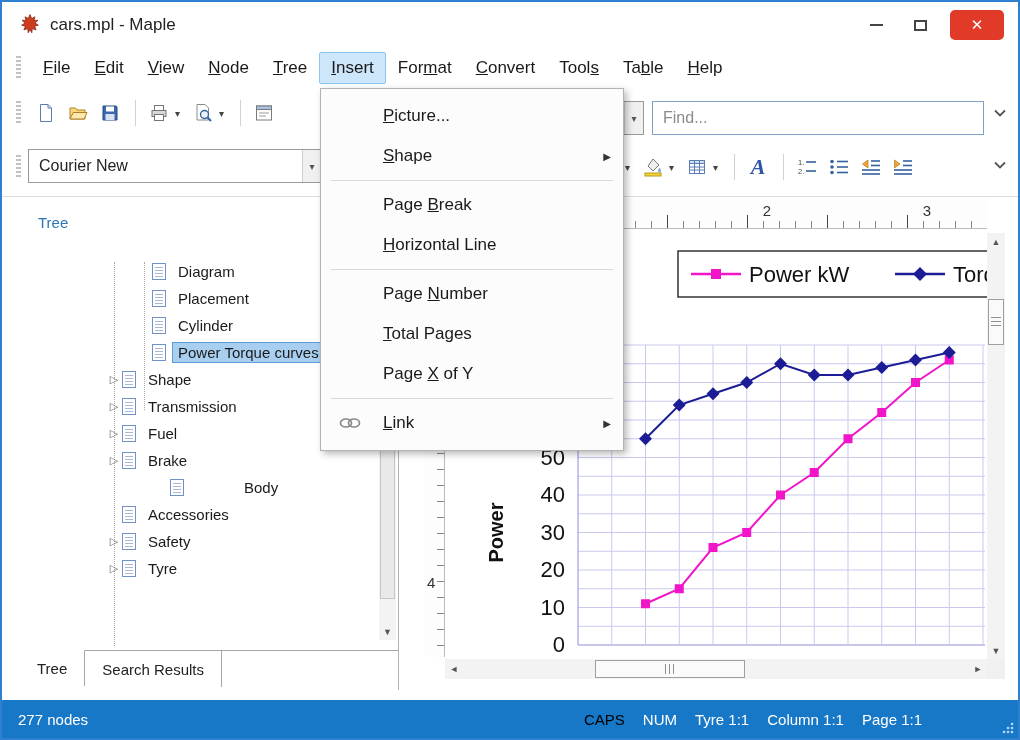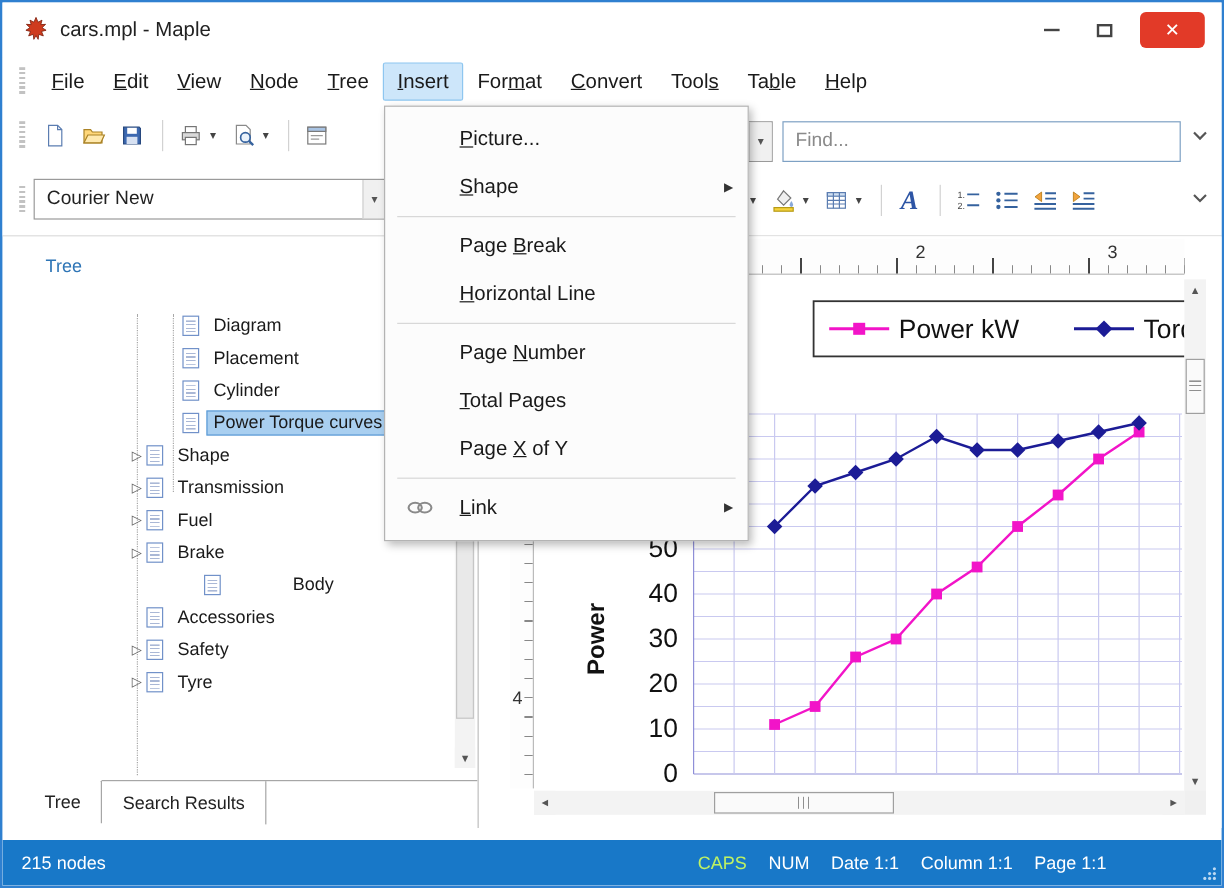--- a/index.html
+++ b/index.html
@@ -90,21 +90,21 @@
   .imenu-item{position:relative;height:40px;display:flex;align-items:center;padding-left:18px}
   .imenu-icon{width:44px;flex:none;display:flex;align-items:center}
   .imenu-label{white-space:nowrap}
   .imenu-shortcut{position:absolute;right:44px;color:#1a1a1a}
   .imenu-arrow{position:absolute;right:12px;font-size:10px;color:#333}
   .menu-sep{height:1px;background:#d8d8d8;margin:4px 10px}
 
   
   .statusbar{position:absolute;left:0;right:0;bottom:0;height:38px;background:#1878c8;color:#fff;font-size:15px;display:flex;align-items:center;padding-left:16px}
   .status-right{position:absolute;right:96px;display:flex;gap:18px;white-space:nowrap}
-  .status-item.dim{color:#bef264}
+  .status-item.dim{color:#000000}
   .resize-grip{position:absolute;right:3px;bottom:3px;width:14px;height:14px}
 </style>
 </head>
 <body>
 
 <div class="window">
 
   <div class="titlebar">
     <span class="title-icon" id="title-icon"><svg width="24" height="24" viewBox="0 0 24 24">
           <path d="M12 1.5l1.7 4 3.3-1.7-1 3.7 4-.2-3 2.8 3.4 2.1-3.8 1 1.5 3.7-3.8-1.3-.5 4.2-1.8-3.2-1.8 3.2-.5-4.2-3.8 1.3 1.5-3.7-3.8-1 3.4-2.1-3-2.8 4 .2-1-3.7 3.3 1.7z" fill="#cf3b1e" stroke="#7e1f0c" stroke-width=".7"></path>
@@ -495,25 +495,25 @@
             <ellipse cx="7" cy="7" rx="5.5" ry="4" fill="none" stroke="#8a8a8a" stroke-width="1.7"></ellipse>
             <ellipse cx="15" cy="7" rx="5.5" ry="4" fill="none" stroke="#8a8a8a" stroke-width="1.7"></ellipse>
           </svg>
         </span>
         <span class="imenu-label"><span></span><span class="u">L</span><span>ink</span></span>
         <span class="imenu-arrow">▶</span>
       </div>
     </div>
 
   <div class="statusbar">
-    <span>215 nodes</span>
+    <span>277 nodes</span>
     <span class="status-right" id="status-right">
         <span class="status-item dim">CAPS</span>
         <span class="status-item">NUM</span>
-        <span class="status-item">Date 1:1</span>
+        <span class="status-item">Tyre 1:1</span>
         <span class="status-item">Column 1:1</span>
         <span class="status-item">Page 1:1</span>
       </span>
     <span class="resize-grip" id="resize-grip"><svg width="14" height="14" viewBox="0 0 14 14">
           <circle cx="11" cy="3" r="1.3" fill="#bcd9f2"></circle>
           <circle cx="7" cy="7" r="1.3" fill="#bcd9f2"></circle>
           <circle cx="11" cy="7" r="1.3" fill="#bcd9f2"></circle>
           <circle cx="3" cy="11" r="1.3" fill="#bcd9f2"></circle>
           <circle cx="7" cy="11" r="1.3" fill="#bcd9f2"></circle>
           <circle cx="11" cy="11" r="1.3" fill="#bcd9f2"></circle>

